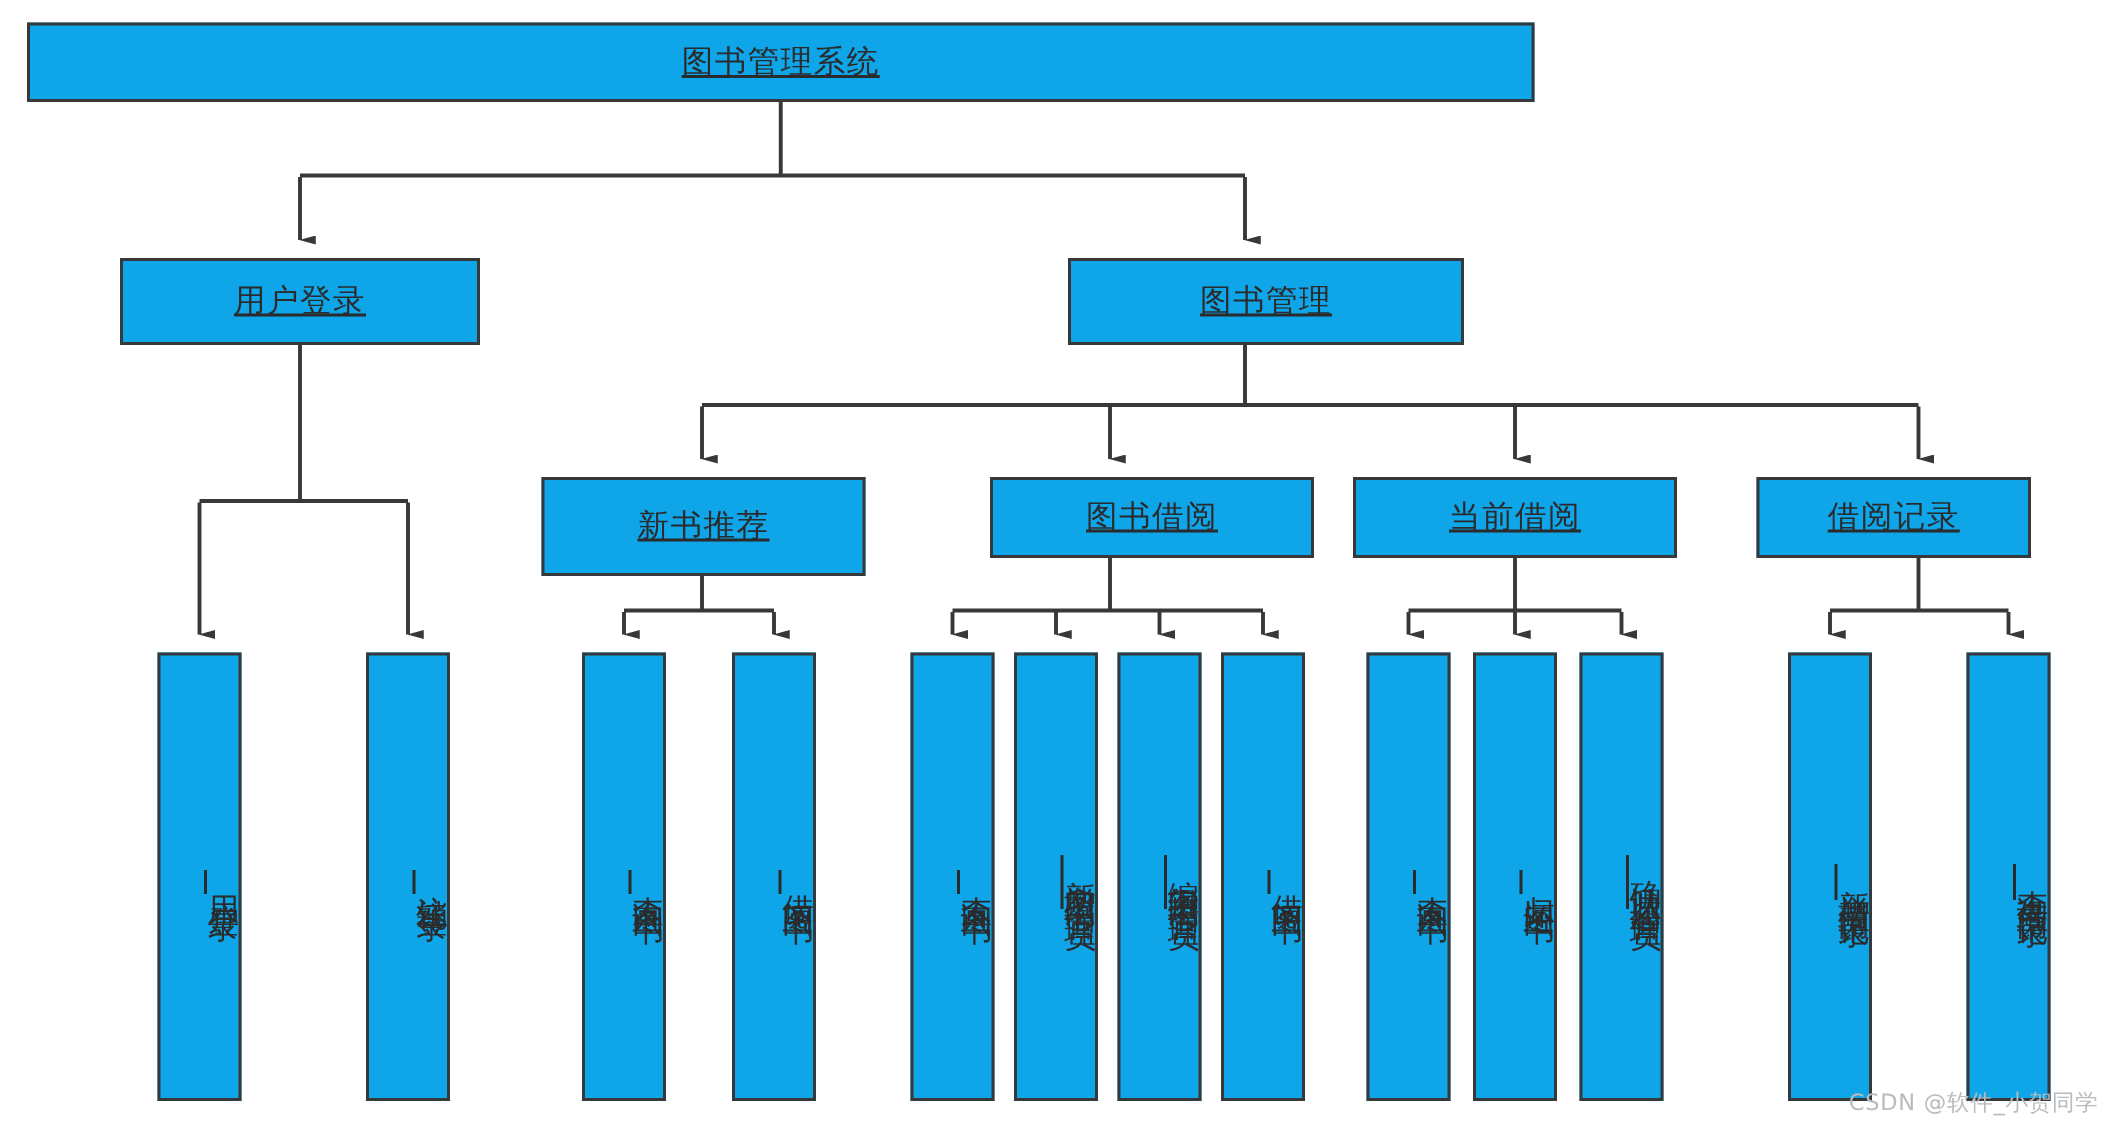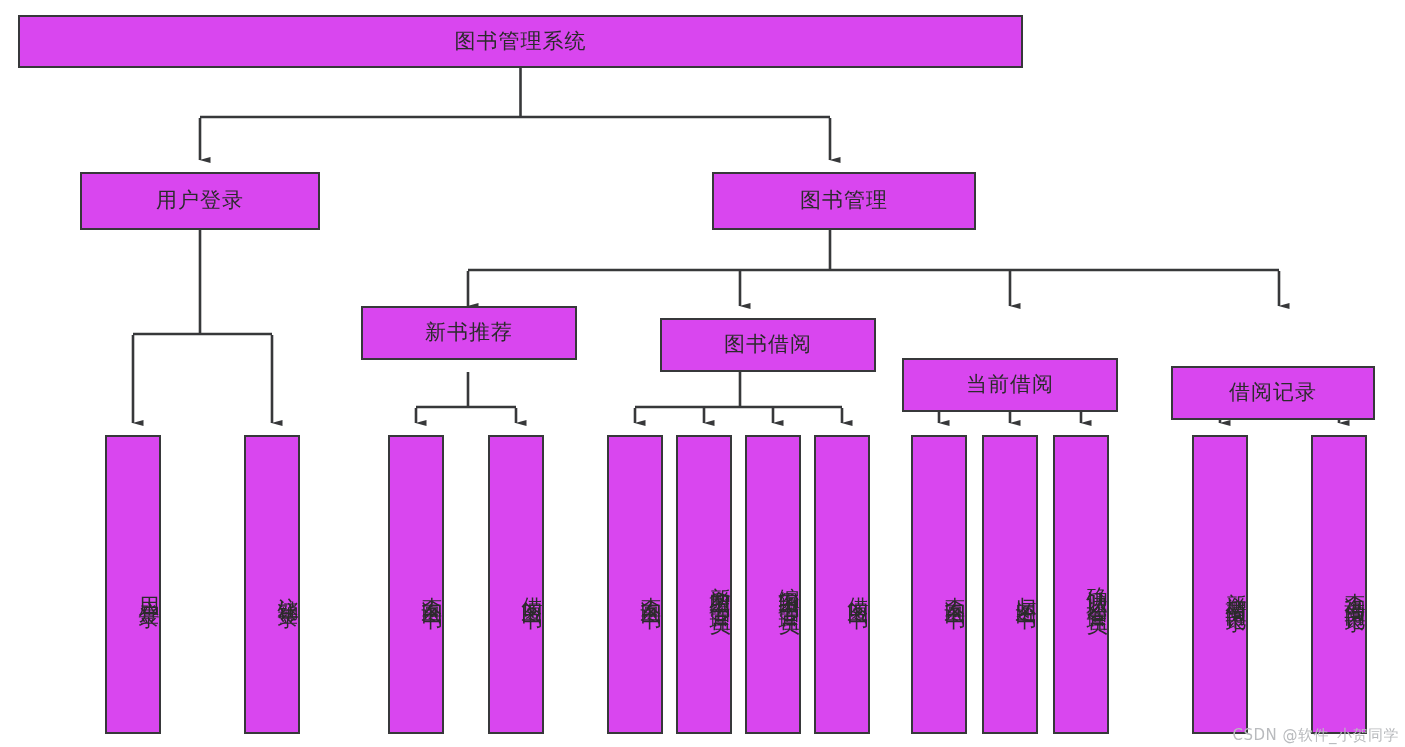--- a/index.html
+++ b/index.html
@@ -20,26 +20,27 @@
   svg#wires {
     position: absolute;
     left: 0;
     top: 0;
     width: 1405px;
     height: 747px;
   }
   .node {
     position: absolute;
     box-sizing: border-box;
-    background: #d946ef;
+    background: #0ea5e9;
     border: 2.5px solid #37383a;
     display: flex;
     align-items: center;
     justify-content: center;
     color: #2b2b2b;
+    text-decoration: underline;
   }
   .node.horiz {
     font-size: 21px;
     letter-spacing: 1px;
     line-height: 1.1;
   }
   .node.vert {
     writing-mode: vertical-rl;
     text-orientation: upright;
     font-size: 21px;
@@ -127,30 +128,30 @@
     <span class="htext">图书管理系统</span>
   </div>
 
   <div class="node horiz" style="left:80px; top:172px; width:240px; height:58px;">
     <span class="htext">用户登录</span>
   </div>
   <div class="node horiz" style="left:712px; top:172px; width:264px; height:58px;">
     <span class="htext">图书管理</span>
   </div>
 
-  <div class="node horiz" style="left:361px; top:306px; width:216px; height:54px;">
+  <div class="node horiz" style="left:361px; top:318px; width:216px; height:66px;">
     <span class="htext">新书推荐</span>
   </div>
   <div class="node horiz" style="left:632px; top:318px; width:216px; height:54px;margin-left:28px;">
     <span class="htext">图书借阅</span>
   </div>
-  <div class="node horiz" style="left:902px; top:318px; width:216px; height:54px;margin-top:40px;">
+  <div class="node horiz" style="left:902px; top:318px; width:216px; height:54px;">
     <span class="htext">当前借阅</span>
   </div>
-  <div class="node horiz" style="left:1171px; top:318px; width:204px; height:54px;margin-top:48px;">
+  <div class="node horiz" style="left:1171px; top:318px; width:183px; height:54px;">
     <span class="htext">借阅记录</span>
   </div>
 
   <div class="node vert" style="left:105px; top:435px; width:56px; height:299px;">
     <span class="vtext">用户登录</span>
   </div>
   <div class="node vert" style="left:244px; top:435px; width:56px; height:299px;">
     <span class="vtext">注销登录</span>
   </div>
 

